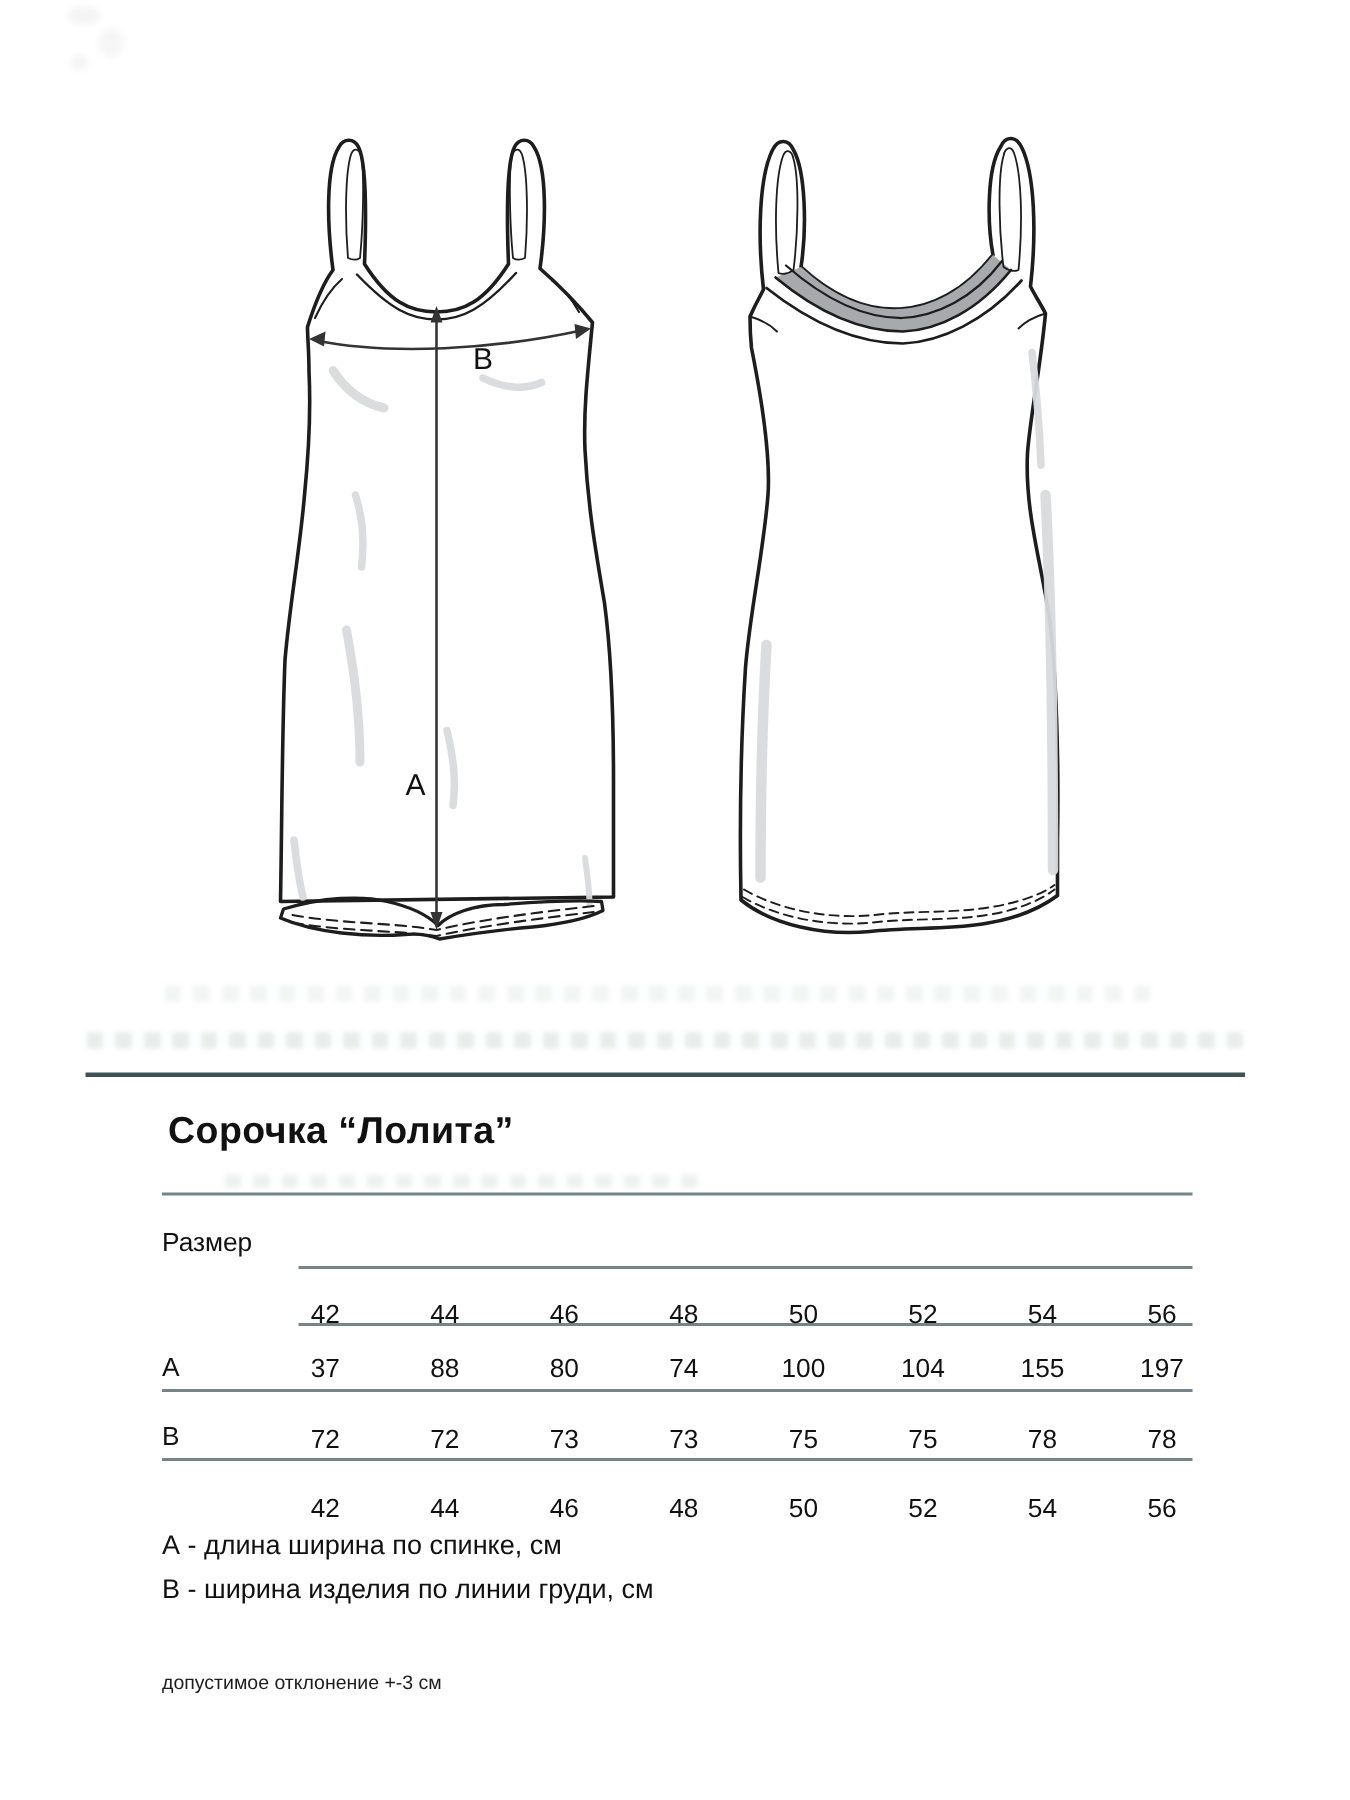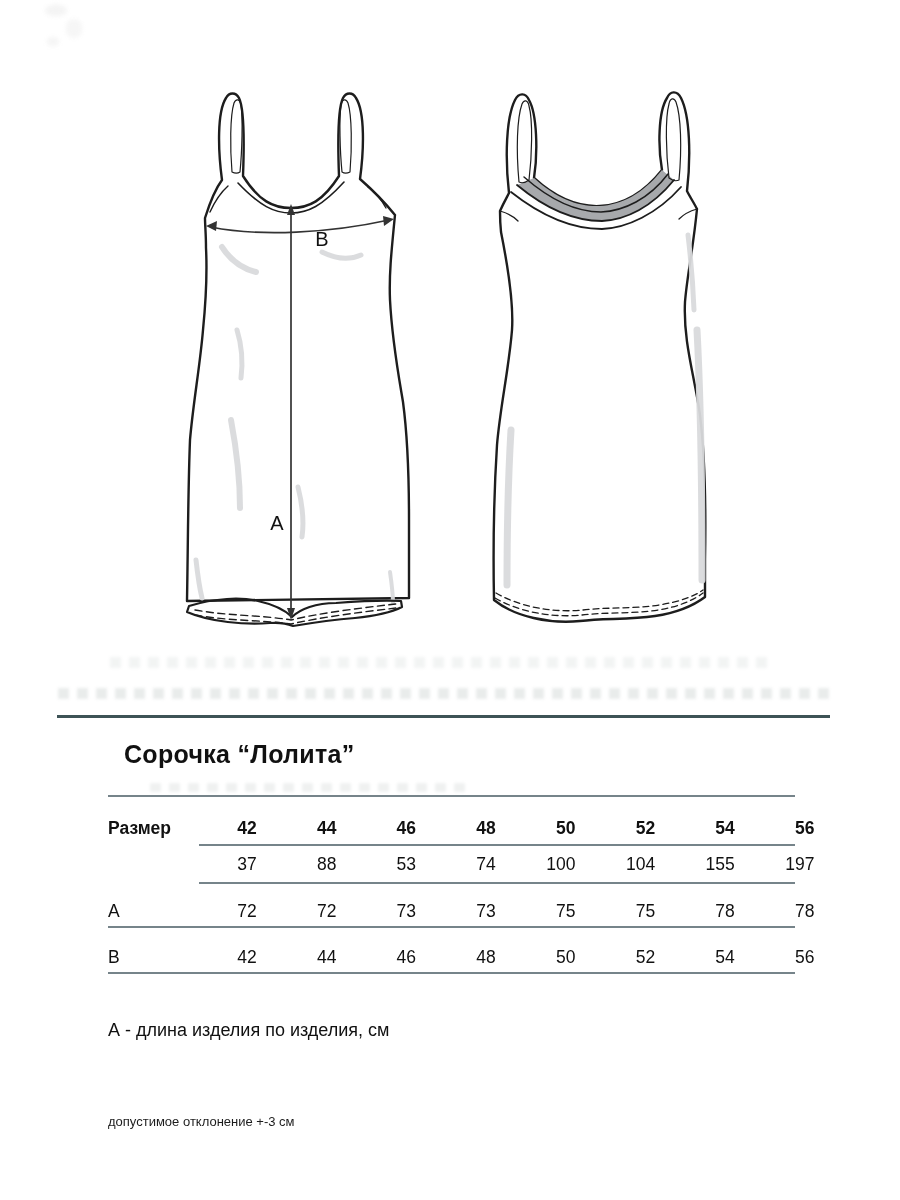--- a/index.html
+++ b/index.html
@@ -10,31 +10,31 @@
           background:
             radial-gradient(ellipse 18px 10px at 30% 20%, #ececec 60%, transparent 61%),
             radial-gradient(ellipse 14px 16px at 60% 55%, #efefef 60%, transparent 61%),
             radial-gradient(ellipse 10px 8px at 25% 80%, #ededed 60%, transparent 61%);}
   .ghost{position:absolute;filter:blur(1.6px);
          background:repeating-linear-gradient(90deg,#c7cecd 0 11px,transparent 11px 19px);}
   .ghost.g1{left:110px;top:657px;width:660px;height:11px;opacity:.22;}
   .ghost.g2{left:58px;top:688px;width:772px;height:11px;opacity:.38;}
   .ghost.g3{left:150px;top:783px;width:320px;height:9px;opacity:.28;}
   .separator{position:absolute;left:57px;top:715px;width:773px;height:3px;background:#3d5356;}
-  .title{position:absolute;left:124px;top:740px;font-size:25px;font-weight:bold;letter-spacing:.3px;}
+  .title{position:absolute;left:112px;top:740px;font-size:25px;font-weight:bold;letter-spacing:.3px;}
   .hline{position:absolute;height:2px;background:#76848a;}
   .l-top{left:108px;top:795px;width:687px;}
   .l-h1{left:199px;top:844px;width:596px;}
   .l-h2{left:199px;top:882px;width:596px;}
   .l-h3{left:108px;top:926px;width:687px;}
   .l-h4{left:108px;top:972px;width:687px;}
   .trow{position:absolute;left:108px;width:710px;height:24px;line-height:24px;
         display:grid;grid-template-columns:69px repeat(8,79.7px);font-size:17.5px;}
-  .trow .tcell{text-align:right;}
-  .trow.header{font-weight:bold;}
+  .trow .tcell{text-align:center;margin-top:48px;}
+  .trow.header{font-weight:normal;}
   .r-header{top:816px;}
   .r-chest{top:852px;}
   .r-a{top:899px;}
   .r-b{top:945px;}
   .legend-line{position:absolute;left:108px;font-size:18px;height:22px;line-height:22px;}
   .lg-a{top:1019px;}
   .lg-b{top:1048px;}
   .footnote{position:absolute;left:108px;top:1114px;font-size:13px;color:#1c1c1c;}
   svg .ln{fill:none;stroke:#1d1d1d;stroke-linecap:round;stroke-linejoin:round;}
   svg .meas{fill:none;stroke:#333;stroke-width:1.7;}
@@ -145,21 +145,21 @@
     <span class="tcell">50</span>
     <span class="tcell">52</span>
     <span class="tcell">54</span>
     <span class="tcell">56</span>
   </div>
 
   <div class="trow r-chest">
     <span class="tlabel"></span>
     <span class="tcell">37</span>
     <span class="tcell">88</span>
-    <span class="tcell">53</span>
+    <span class="tcell">80</span>
     <span class="tcell">74</span>
     <span class="tcell">100</span>
     <span class="tcell">104</span>
     <span class="tcell">155</span>
     <span class="tcell">197</span>
   </div>
 
   <div class="trow r-a">
     <span class="tlabel">А</span>
     <span class="tcell">72</span>
@@ -177,17 +177,18 @@
     <span class="tcell">42</span>
     <span class="tcell">44</span>
     <span class="tcell">46</span>
     <span class="tcell">48</span>
     <span class="tcell">50</span>
     <span class="tcell">52</span>
     <span class="tcell">54</span>
     <span class="tcell">56</span>
   </div>
 
-  <div class="legend-line lg-a">А - длина изделия по изделия, см</div>
+  <div class="legend-line lg-a">А - длина ширина по спинке, см</div>
+  <div class="legend-line lg-b">В - ширина изделия по линии груди, см</div>
 
   <div class="footnote">допустимое отклонение +-3 см</div>
 
 </div>
 
 </body></html>

